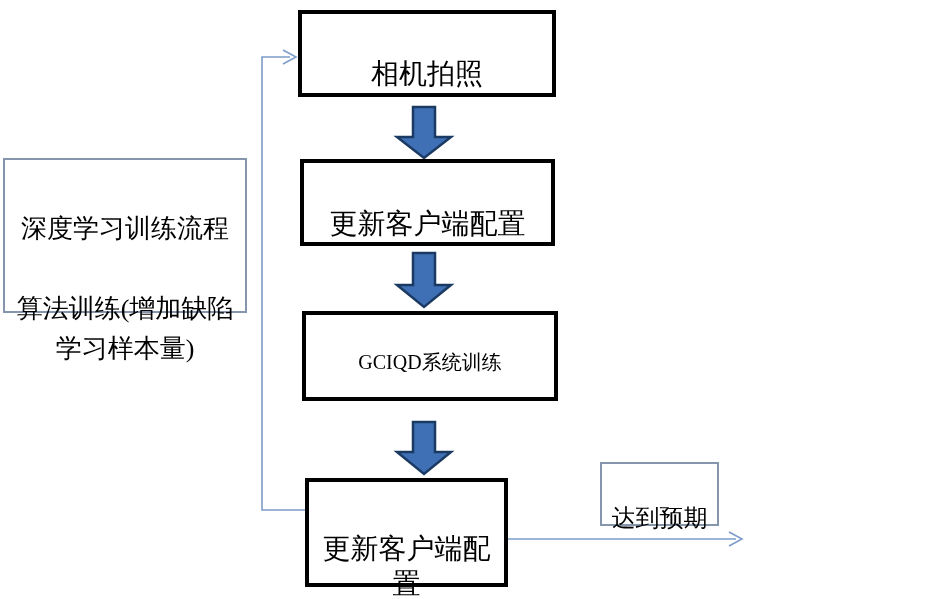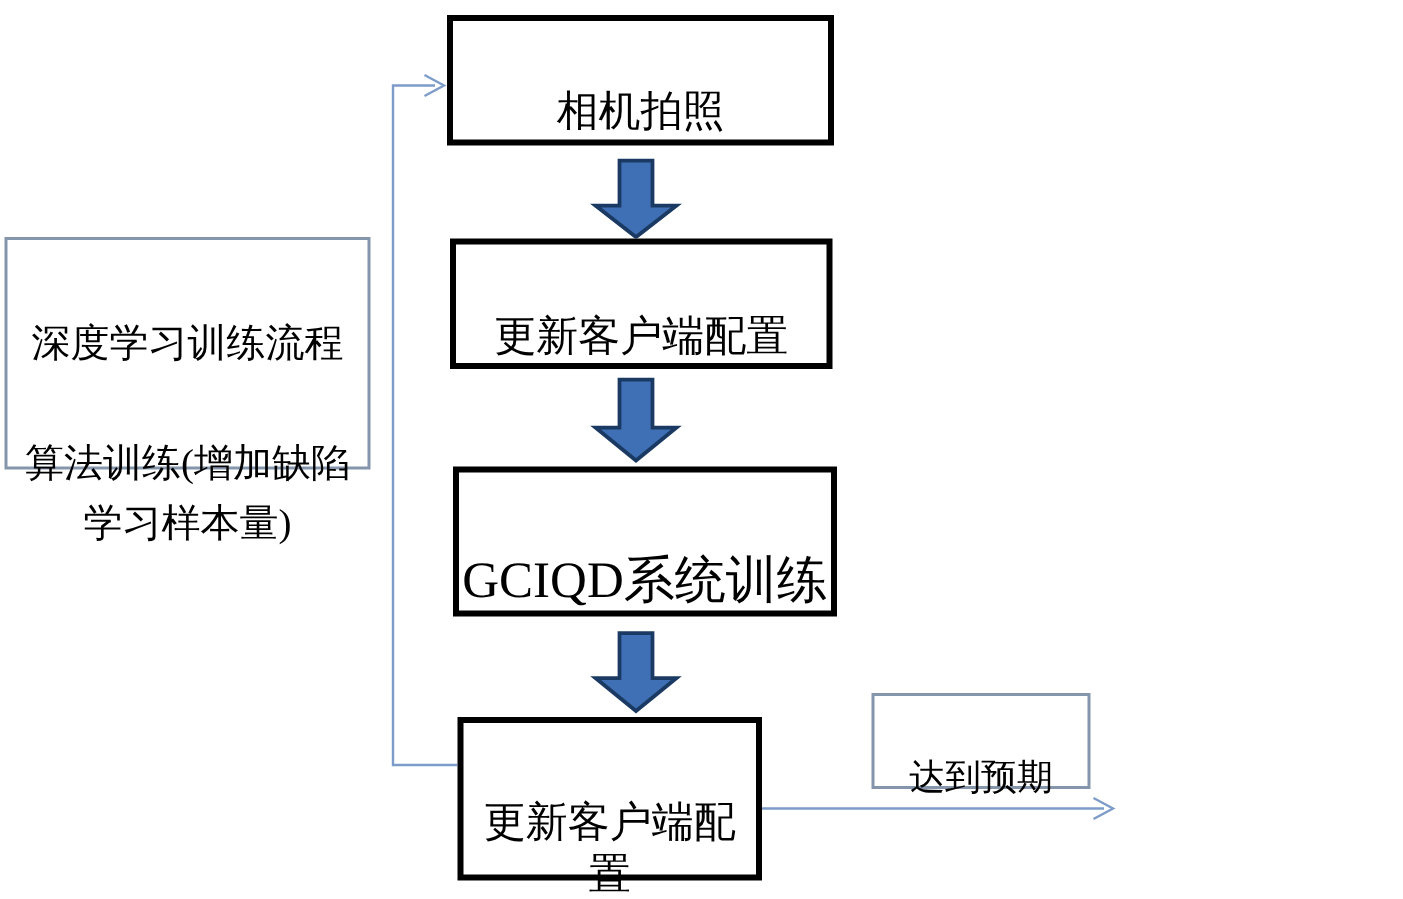--- a/index.html
+++ b/index.html
@@ -37,24 +37,24 @@
     background: #ffffff;
     text-align: center;
     color: var(--text, #000000);
     white-space: pre-line;
   }
   .thick { border: 4px solid var(--node-border, #000000); }
   .thin  { border: 2px solid var(--light-box-border, #8595ab); }
 
   #node-camera   { left: 298px; top: 10px;  width: 258px; height: 87px;  font-size: 28px; padding-top: 9px; }
   #node-mark     { left: 300px; top: 159px; width: 255px; height: 87px;  font-size: 28px; padding-top: 10px; }
-  #node-train    { left: 302px; top: 311px; width: 256px; height: 100px;  font-size: 34px; padding-top: 11px; }
+  #node-train    { left: 302px; top: 311px; width: 256px; height: 90px;  font-size: 20px; padding-top: 11px; }
   #node-update   { left: 305px; top: 478px; width: 203px; height: 109px; font-size: 28px; padding-top: 14px; line-height: 35px; }
   #node-side     { left: 3px;   top: 158px; width: 244px; height: 155px; font-size: 26px; padding-top: 9px;  line-height: 40px; }
-  #node-expected { left: 581px; top: 462px; width: 146px; height: 64px;  font-size: 24px; padding-top: 11px; }
+  #node-expected { left: 600px; top: 462px; width: 119px; height: 64px;  font-size: 24px; padding-top: 11px; }
   #node-done     { left: 745px; top: 497px; width: 182px; height: 80px;  font-size: 28px; padding-top: 10px; }
 </style>
 </head>
 <body>
 
 <div class="canvas">
 
   <svg class="layer" width="935" height="599" viewBox="0 0 935 599">
 
     <path class="conn" d="M305,510 H262 V57 H290"></path>

